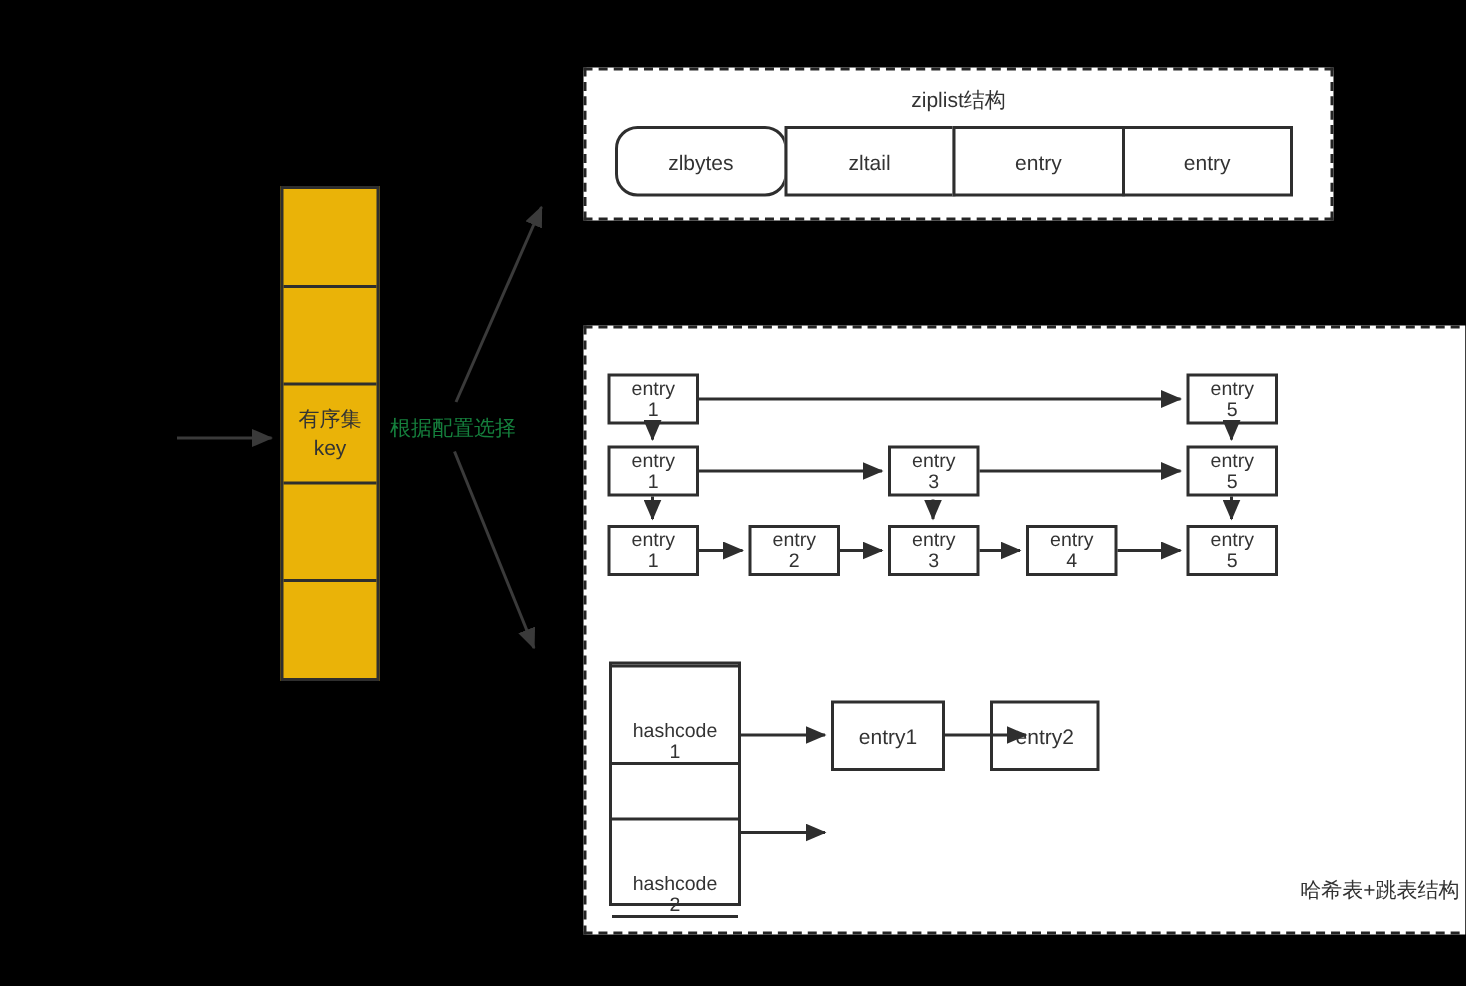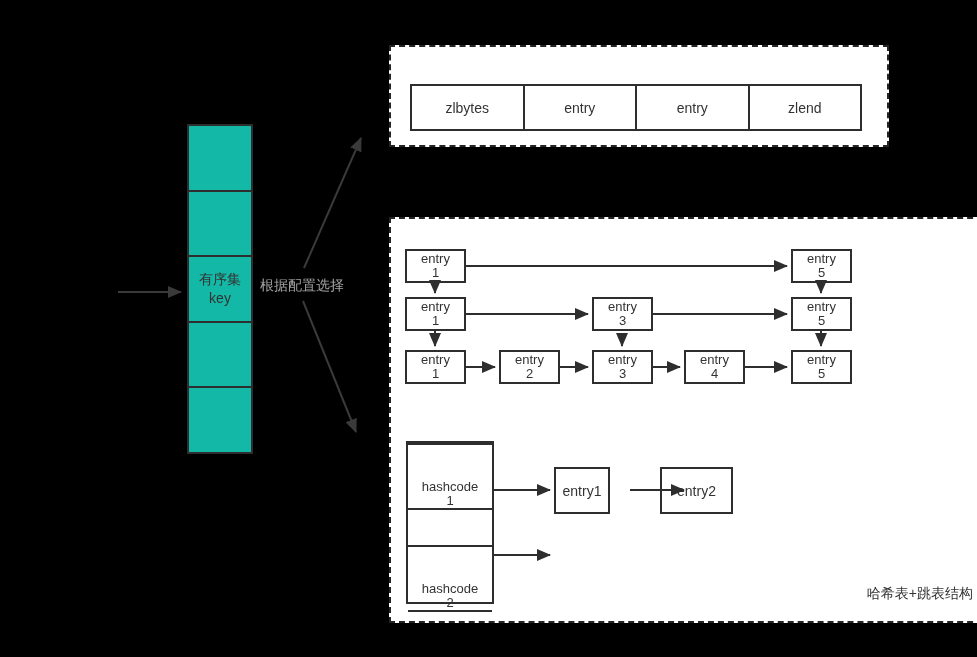--- a/index.html
+++ b/index.html
@@ -19,56 +19,56 @@
     width: 70px; height: 70px;
     background: #fff; border: 3px solid #2e2e2e; border-radius: 50%;
     display: flex; align-items: center; justify-content: center;
     font-size: 14px;
   }
 
   
   .kstack {
     position: absolute; left: 187px; top: 124px;
     width: 66px; height: 330px;
-    background: #14b8a6; border: 2px solid #2e2e2e;
+    background: #eab308; border: 2px solid #2e2e2e;
     display: flex; flex-direction: column;
   }
   .kstack .cell {
     flex: 1; border-bottom: 2px solid #2e2e2e;
     display: flex; flex-direction: column;
     align-items: center; justify-content: center;
     font-size: 14px; line-height: 19px; text-align: center;
   }
   .kstack .cell:last-child { border-bottom: none; }
 
   
   .decision {
     position: absolute; left: 260px; top: 277px;
-    font-size: 14px; color: #a3a3a3; white-space: nowrap;
+    font-size: 14px; color: #15803d; white-space: nowrap;
   }
 
   
   .panel { position: absolute; background: #fff; border: 2px dashed #242424; }
   .zl-panel { left: 389px; top: 45px; width: 500px; height: 102px; }
   .sk-panel { left: 389px; top: 217px; width: 614px; height: 406px; }
 
   .zl-title {
     position: absolute; left: 0; top: 11px; width: 100%;
     text-align: center; font-size: 14px;
   }
   .zl-row {
     position: absolute; left: 19px; top: 37px;
     width: 452px; height: 47px; display: flex;
   }
   .zl-cell {
     flex: 1; margin-left: -2px; border: 2px solid #2e2e2e; background: #fff;
     display: flex; align-items: center; justify-content: center;
     font-size: 14px;
   }
-  .zl-cell:first-child { margin-left: 0; }
+  .zl-cell:first-child { margin-left: 0; border-radius: 15px; }
 
   
   .sbox {
     position: absolute; width: 61px; height: 34px;
     background: #fff; border: 2px solid #2e2e2e;
     display: flex; flex-direction: column;
     align-items: center; justify-content: center;
     font-size: 13px; line-height: 14px; text-align: center;
   }
 
@@ -82,21 +82,21 @@
   .hstack .cell {
     flex: 1; border-bottom: 2px solid #2e2e2e;
     display: flex; flex-direction: column;
     align-items: center; justify-content: center;
     font-size: 13px; line-height: 14px; text-align: center;
   }
   .hstack .cell:last-child { border-bottom: none; }
 
   
   .hbox {
-    position: absolute; width: 56px; height: 47px;
+    position: absolute; width: 76px; height: 47px;
     background: #fff; border: 2px solid #2e2e2e;
     display: flex; align-items: center; justify-content: center;
     font-size: 14px;
   }
 
   .sk-caption {
     position: absolute; right: 28px; bottom: 18px;
     font-size: 14px; white-space: nowrap;
   }
 
@@ -130,25 +130,26 @@
     </div>
     <div class="cell">
       <span></span>
         <span></span>
     </div>
   </div>
 
   <div class="decision">根据配置选择</div>
 
   <div class="panel zl-panel">
+    <div class="zl-title">ziplist结构</div>
     <div class="zl-row">
       <div class="zl-cell">zlbytes</div>
+      <div class="zl-cell">zltail</div>
       <div class="zl-cell">entry</div>
       <div class="zl-cell">entry</div>
-      <div class="zl-cell">zlend</div>
     </div>
   </div>
 
   <div class="panel sk-panel">
     <div class="sk-caption">哈希表+跳表结构</div>
   </div>
 
   <div class="sbox" style="left:405px;top:249px">
     <span>entry</span>
       <span>1</span>

